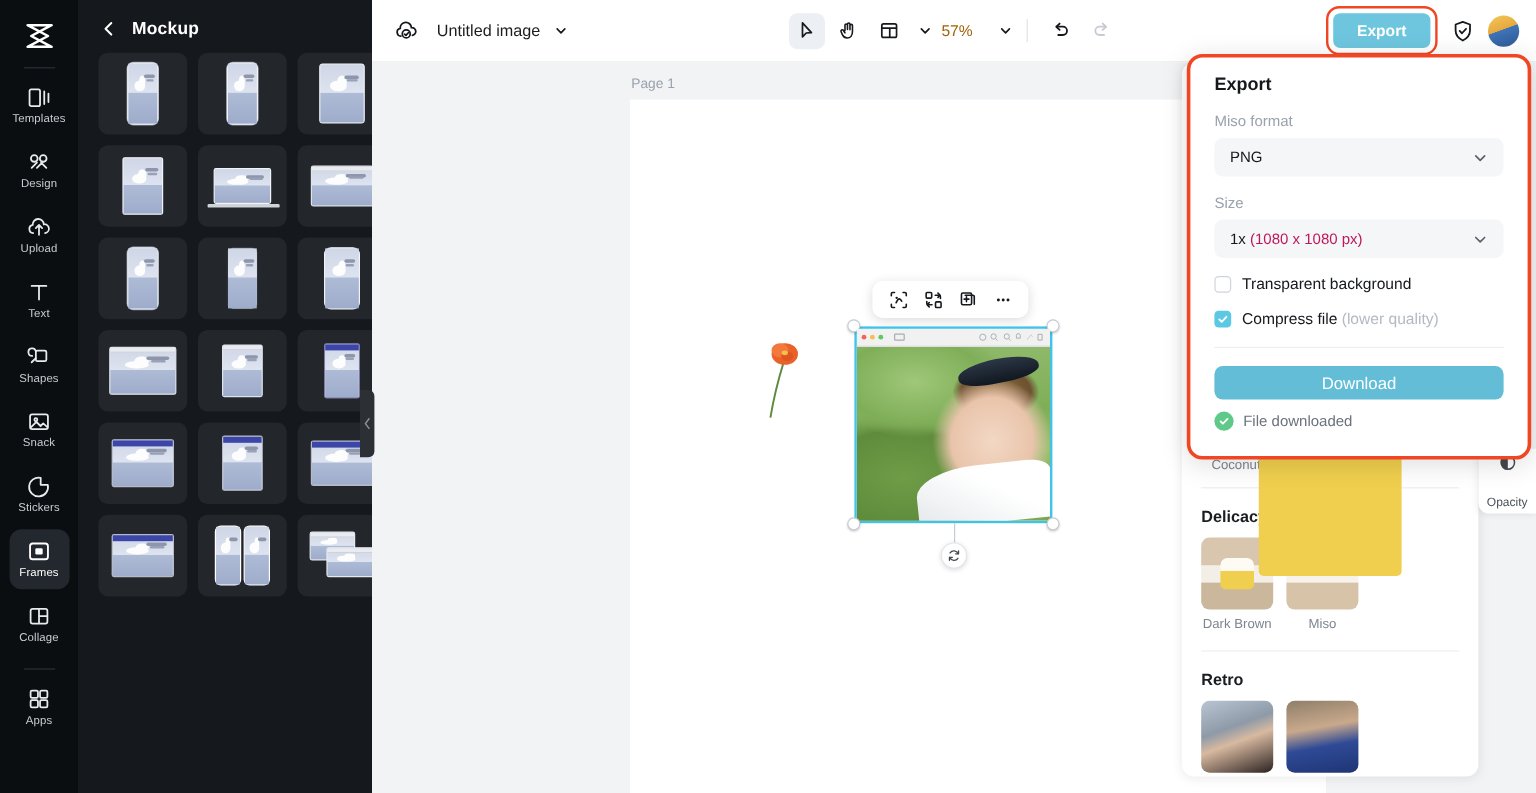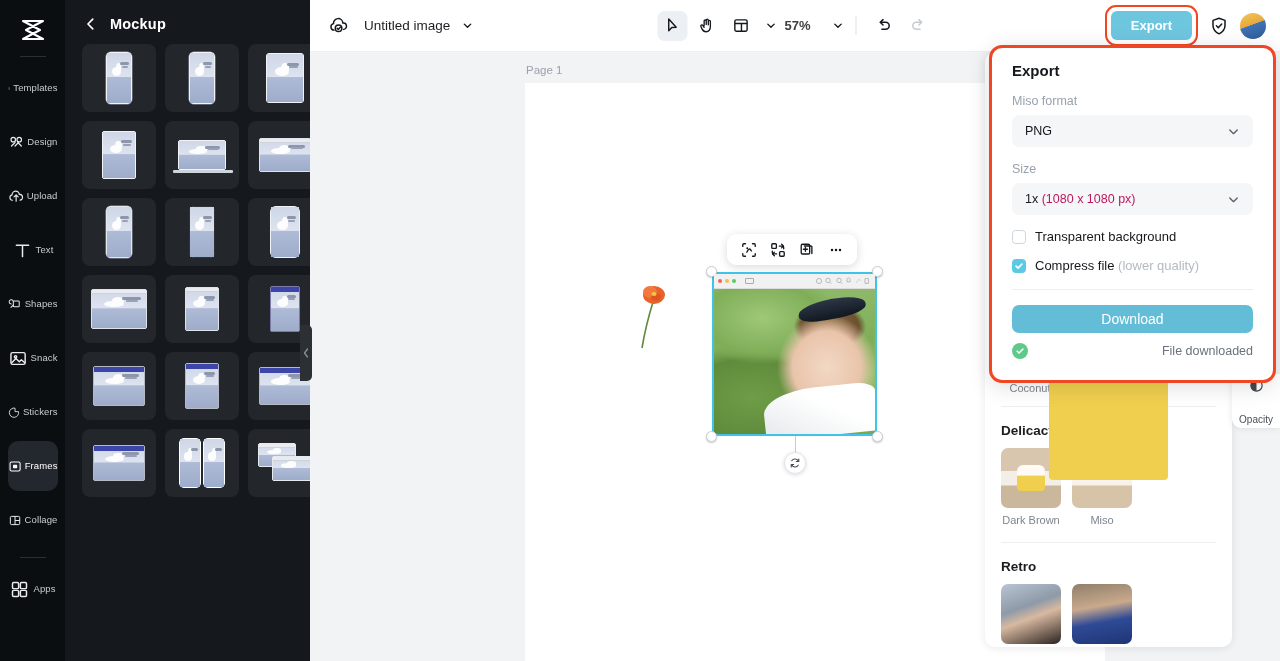--- a/index.html
+++ b/index.html
@@ -15,21 +15,21 @@
   .rail {
     position: absolute; left: 0; top: 0; width: 65px; height: 661px;
     background: #0b0e11;
     display: flex; flex-direction: column; align-items: center;
     padding-top: 12px;
   }
   .rail-logo { width: 40px; height: 36px; display: flex; align-items: center; justify-content: center; }
   .rail-divider { width: 26px; height: 1px; background: #2b2f35; margin: 8px 0 6px; }
   .rail-item {
     width: 50px; height: 50px; border-radius: 10px;
-    display: flex; flex-direction: row; align-items: center; justify-content: center;
+    display: flex; flex-direction: column; align-items: center; justify-content: center;
     gap: 3px; margin-bottom: 4px; cursor: pointer;
   }
   .rail-item.active { background: #23272e; }
   .rail-ico { width: 21px; height: 21px; display: block; }
   .rail-lbl { font-size: 9.5px; color: #c9ccd1; letter-spacing: .1px; line-height: 1; }
 
   
   .mockpanel {
     position: absolute; left: 65px; top: 0; width: 245px; height: 661px;
     background: #15181c; overflow: hidden;
@@ -78,21 +78,21 @@
     position:absolute; left:0; top:0; right:0; height:52px; background:#fff;
     display:flex; align-items:center; border-bottom:1px solid #eceef1;
   }
   .cloud-ico{ margin-left:18px; width:22px;height:22px; }
   .doc-title{ margin-left:14px; font-size:13.5px; color:#1b1d21; font-weight:500; }
   .chev{ margin-left:12px; width:11px;height:11px; cursor:pointer; }
   .tb-center{ position:absolute; left:50%; transform:translateX(-50%); display:flex; align-items:center; gap:4px; }
   .tb-btn{ width:30px;height:30px;border-radius:7px; display:flex;align-items:center;justify-content:center;cursor:pointer;}
   .tb-btn.active{ background:#eceff3; }
   .tb-zoom{ display:flex;align-items:center;gap:10px;margin-left:4px; }
-  .tb-zoom-val{ font-size:13px;color:#404040;font-weight:700; }
+  .tb-zoom-val{ font-size:13px;color:#a16207;font-weight:400; }
   .tb-sep{ width:1px;height:19px;background:#dfe2e7;margin:0 8px; }
   .tb-right{ position:absolute; right:14px; display:flex; align-items:center; gap:11px; }
   .export-wrap{ position:relative; padding:4px; border:2px solid #f04623; border-radius:11px; }
   .export-btn{
     background:#6ec6de; color:#fff; font-size:13px; font-weight:bold;
     border:none; border-radius:6px; padding:7px 20px; cursor:pointer;
   }
   .shield{ width:20px;height:20px;cursor:pointer; }
   .avatar{ width:26px;height:26px;border-radius:50%; overflow:hidden; cursor:pointer;
            background:linear-gradient(160deg,#f2c85c 0%,#e8a83c 45%,#3f74b8 46%,#2d5894 100%); }
@@ -205,21 +205,21 @@
   .cbox{ width:14px;height:14px;border-radius:3.5px;border:1.5px solid #cfd5dc;background:#fff;
          display:flex;align-items:center;justify-content:center;flex:0 0 auto;}
   .cbox.on{ background:#5bc9e4; border-color:#5bc9e4; }
   .cb-lbl{ font-size:13px; color:#15181c; font-weight:500; }
   .cb-lbl .muted{ color:#b4bac2; font-weight:normal; }
   .ep-hr{ height:1px; background:#eceef1; margin:16px 0 0; }
   .dl-btn{
     margin-top:15px; height:28px; background:#63bdd6; border:none; border-radius:7px;
     color:#fff; font-size:14px; font-weight:500; width:100%; cursor:pointer;
   }
-  .dl-status{ display:flex; align-items:center; gap:8px; margin-top:10px;justify-content:space-between; }
+  .dl-status{ display:flex; align-items:center; gap:8px; margin-top:10px; }
   .dl-check{ width:16px;height:16px;border-radius:50%;background:#5fc98a;
              display:flex;align-items:center;justify-content:center;flex:0 0 auto;}
   .dl-stat-txt{ font-size:12.5px; color:#6b727b; }
 </style>
 </head>
 <body>
 
 <div id="app">
 
   <div class="rail">

